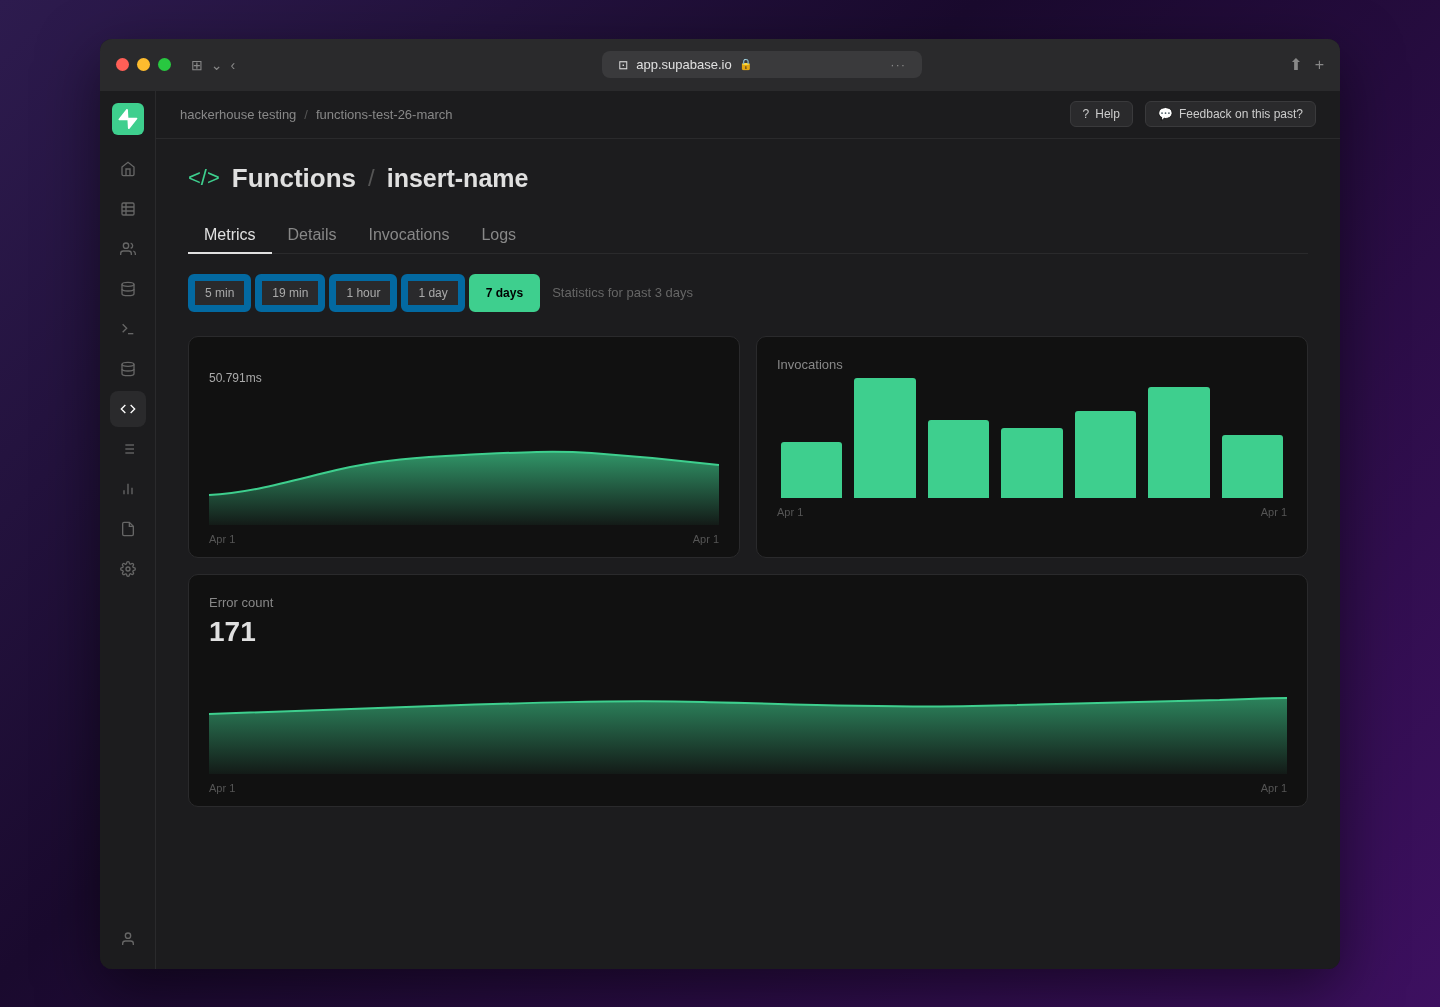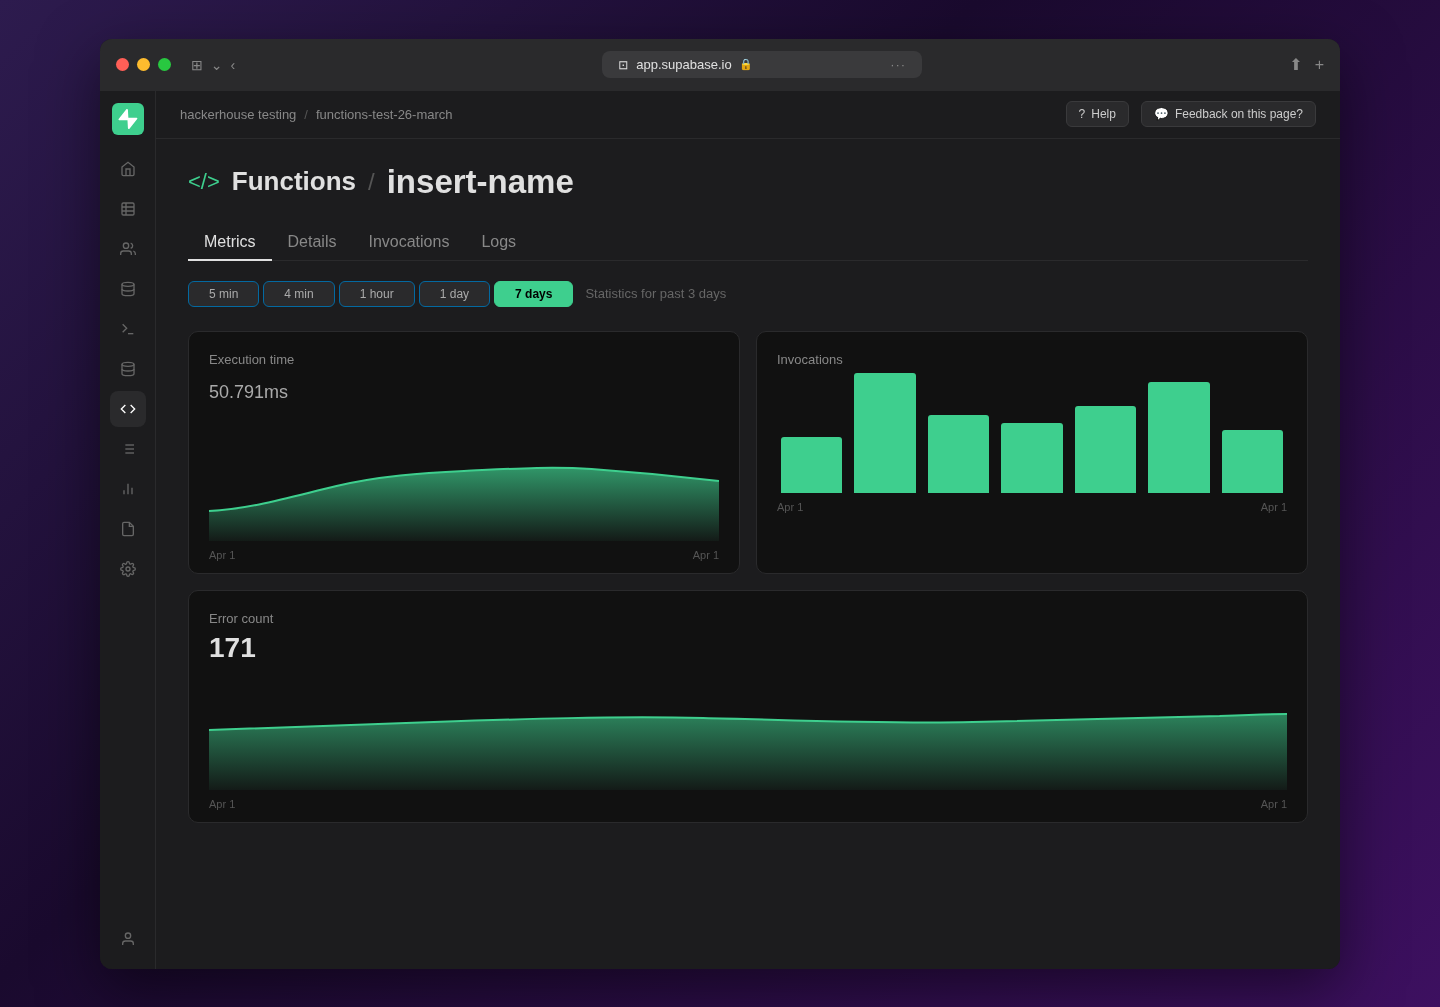--- a/index.html
+++ b/index.html
@@ -188,21 +188,21 @@
       font-weight: 600;
       color: #e0e0e0;
       text-align: center;
     }
     .page-header-sep {
       color: #555;
       font-size: 24px;
       font-weight: 300;
     }
     .page-header-sub {
-      font-size: 33px;
+      font-size: 25px;
       font-weight: 600;
       color: #e0e0e0;
     }
     
     .tabs {
       display: flex;
       gap: 0;
       margin-bottom: 20px;
       border-bottom: 1px solid #2a2a2c;
     }
@@ -220,23 +220,23 @@
     }
     
     .time-filter {
       display: flex;
       align-items: center;
       gap: 4px;
       margin-bottom: 24px;
     }
     .time-btn {
       background: #2a2a2c;
-      border: 1px solid #0369a1;
+      border: 7px solid #0369a1;
       border-radius: 6px;
-      padding: 5px 20px;
+      padding: 5px 10px;
       color: #aaa;
       font-size: 12px;
       cursor: pointer;
     }
     .time-btn.active {
       background: #3ecf8e;
       border-color: #3ecf8e;
       color: #000;
       font-weight: 600;
     }
@@ -271,21 +271,21 @@
       color: #888;
       margin-bottom: 6px;
     }
     .chart-value {
       font-size: 28px;
       font-weight: 600;
       color: #e0e0e0;
       margin-bottom: 16px;
     }
     .chart-value span {
-      font-size: 18px;
+      font-size: 12px;
       font-weight: 400;
       color: #aaa;
     }
     .chart-area {
       position: relative;
       height: 120px;
     }
     .chart-dates {
       display: flex;
       justify-content: space-between;
@@ -446,21 +446,21 @@
           <span class="breadcrumb-sep">/</span>
           <span class="breadcrumb-item">functions-test-26-march</span>
         </div>
         <div class="top-nav-right">
           <button class="nav-btn">
             <span>?</span>
             <span>Help</span>
           </button>
           <button class="nav-btn">
             <span>💬</span>
-            <span>Feedback on this page?</span>
+            <span>Feedback on this past?</span>
           </button>
         </div>
       </div>
 
       <div class="content">
 
         <div class="page-header">
           <span class="page-header-icon" style="color:#3ecf8e; font-size:22px;">&lt;/&gt;</span>
           <span class="page-header-title">Functions</span>
           <span class="page-header-sep">/</span>
@@ -469,31 +469,30 @@
 
         <div class="tabs">
           <div class="tab active">Metrics</div>
           <div class="tab">Details</div>
           <div class="tab">Invocations</div>
           <div class="tab">Logs</div>
         </div>
 
         <div class="time-filter">
           <button class="time-btn">5 min</button>
-          <button class="time-btn">4 min</button>
+          <button class="time-btn">19 min</button>
           <button class="time-btn">1 hour</button>
           <button class="time-btn">1 day</button>
           <button class="time-btn active">7 days</button>
           <span class="stats-label">Statistics for past 3 days</span>
         </div>
 
         <div class="charts-grid">
 
           <div class="chart-card">
-            <div class="chart-label">Execution time</div>
             <div class="chart-value">
               <span>50.791</span><span>ms</span>
             </div>
             <div class="chart-area">
               <svg class="area-chart-svg" viewBox="0 0 480 120" preserveAspectRatio="none">
                 <defs>
                   <linearGradient id="execGrad" x1="0" y1="0" x2="0" y2="1">
                     <stop offset="0%" stop-color="#3ecf8e" stop-opacity="0.7"></stop>
                     <stop offset="100%" stop-color="#3ecf8e" stop-opacity="0.05"></stop>
                   </linearGradient>

